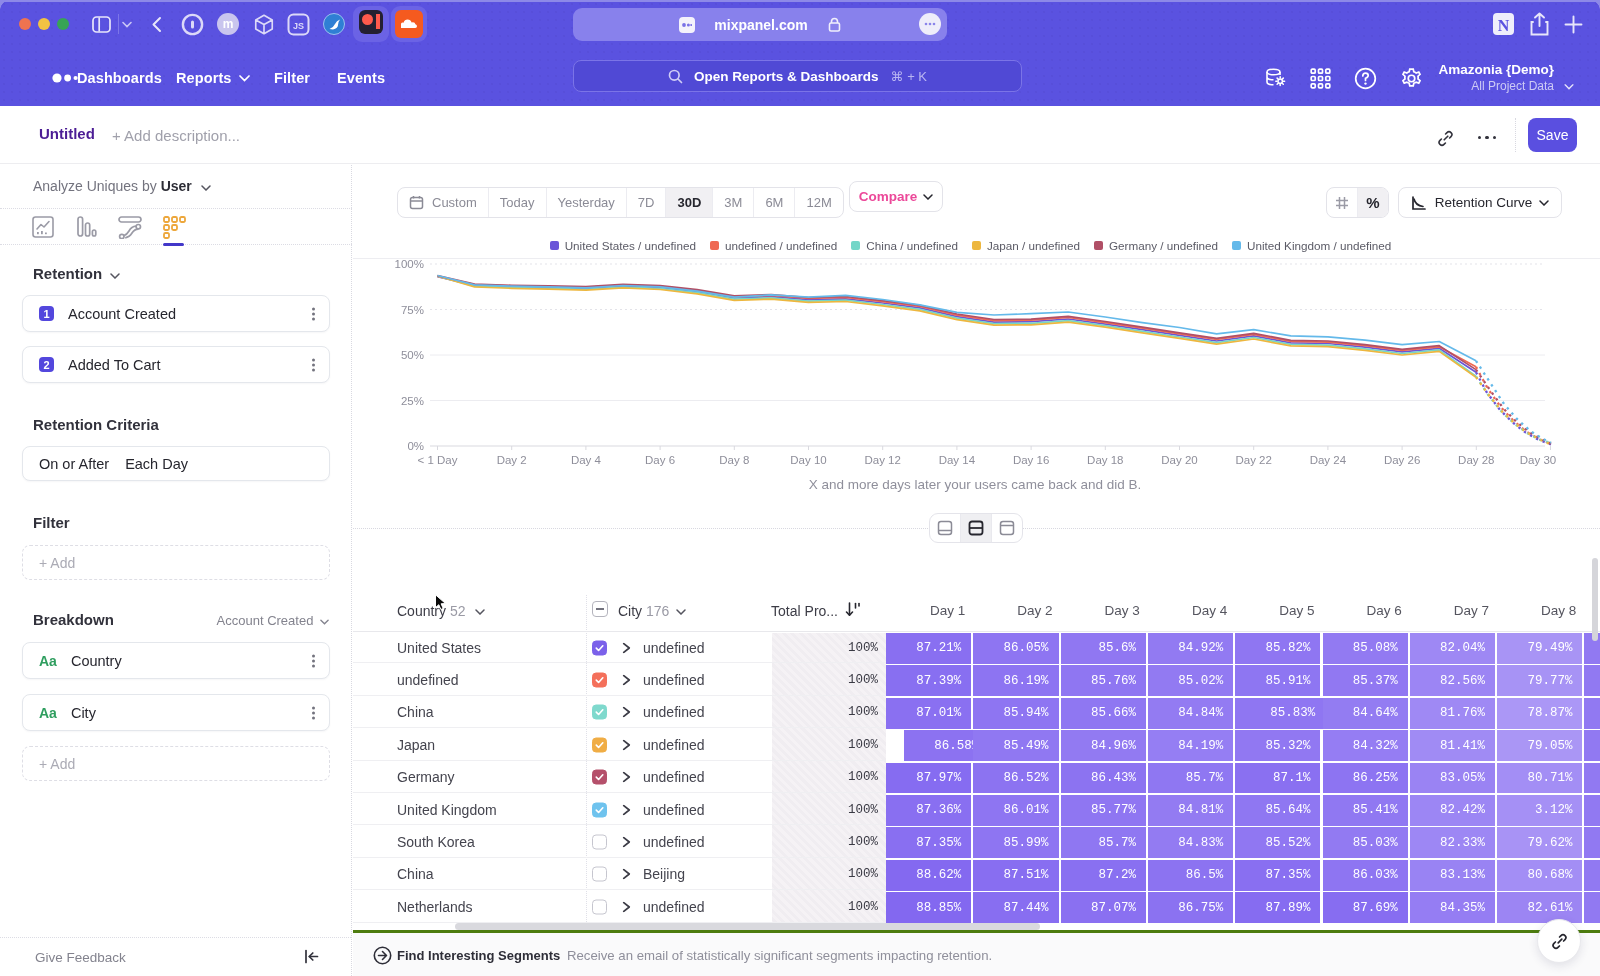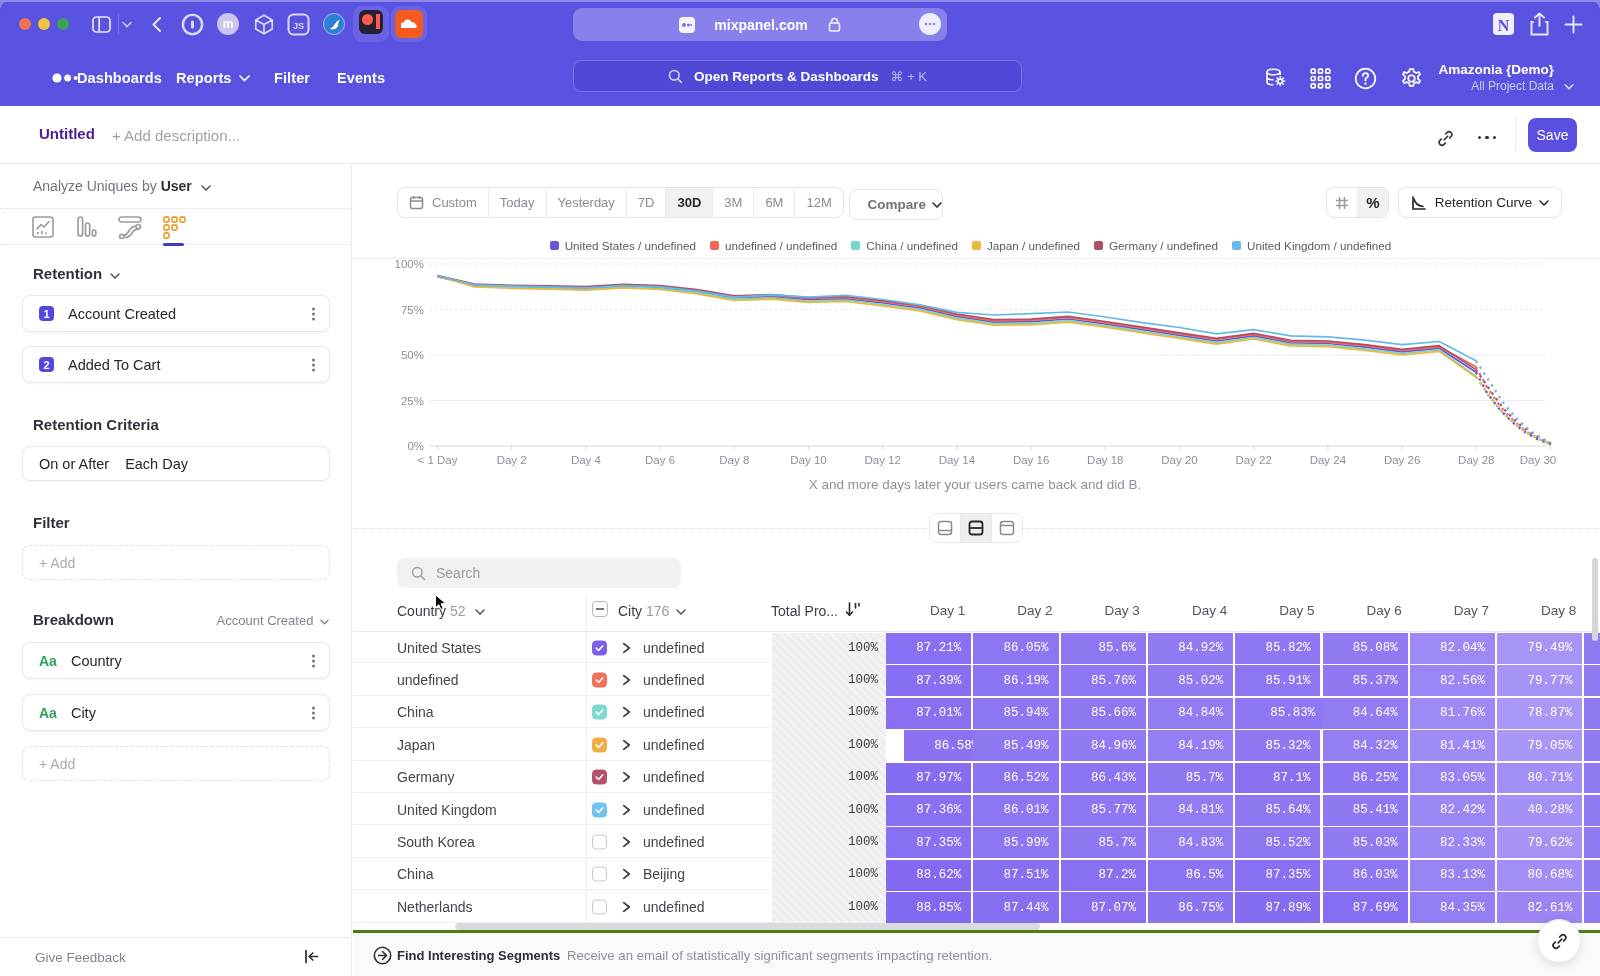--- a/index.html
+++ b/index.html
@@ -421,21 +421,21 @@
             <line x1="10.5" y1="1" x2="10.5" y2="3.5" stroke="#8b8b96" stroke-width="1.5"></line>
           </svg>Custom</div>
     <div class="seg">Today</div>
     <div class="seg">Yesterday</div>
     <div class="seg">7D</div>
     <div class="seg active">30D</div>
     <div class="seg">3M</div>
     <div class="seg">6M</div>
     <div class="seg">12M</div>
   </div>
-  <div class="btn" style="left:496px;top:24px;width:94px;justify-content:flex-end;color:#737373;font-weight:600">Compare
+  <div class="btn" style="left:496px;top:16px;width:94px;justify-content:center;color:#ec4899;font-weight:600">Compare
     <svg width="10" height="6" viewBox="0 0 10 6" style="margin-left:6px">
           <path d="M1 1 L5 5 L9 1" stroke="#26262e" stroke-width="1.5" fill="none" stroke-linecap="round"></path>
         </svg>
   </div>
   <div class="btn" style="left:973px;top:22px;width:63px;padding:0;overflow:hidden">
     <div style="flex:1;height:100%;display:flex;align-items:center;justify-content:center;border-right:1px solid #ececf1">
           <svg width="14" height="14" viewBox="0 0 14 14">
             <g stroke="#9b9ba6" stroke-width="1.5">
               <line x1="4.5" y1="1" x2="4.5" y2="13"></line>
               <line x1="9.5" y1="1" x2="9.5" y2="13"></line>
@@ -479,24 +479,20 @@
             <line x1="1.5" y1="8" x2="14.5" y2="8" stroke="#26262e" stroke-width="1.8"></line>
           </svg>
         </div>
     <div class="tg">
           <svg width="16" height="16" viewBox="0 0 16 16">
             <rect x="1.5" y="1.5" width="13" height="13" rx="2.5" fill="none" stroke="#8b8b96" stroke-width="1.5"></rect>
             <line x1="1.5" y1="5.5" x2="14.5" y2="5.5" stroke="#8b8b96" stroke-width="1.5"></line>
           </svg>
         </div>
   </div>
-  <div id="searchbox"><svg width="15" height="15" viewBox="0 0 15 15" style="margin-left:14px;margin-right:10px">
-          <circle cx="6.3" cy="6.3" r="4.8" fill="none" stroke="#9a9aa5" stroke-width="1.5"></circle>
-          <line x1="10" y1="10" x2="13.5" y2="13.5" stroke="#9a9aa5" stroke-width="1.5" stroke-linecap="round"></line>
-        </svg>Search</div>
   <div style="position:absolute;left:232.5px;top:430px;height:331px;border-left:1px dotted #e0e0e8"></div>
       <div id="thead">
     <span style="position:absolute;left:44px;top:8px;color:#3c3c46">Country <span style="color:#9a9aa5">52</span></span>
     <svg style="position:absolute;left:122px;top:14px" width="10" height="6" viewBox="0 0 10 6">
           <path d="M1 1 L5 5 L9 1" stroke="#55555f" stroke-width="1.5" fill="none" stroke-linecap="round"></path>
         </svg>
     <span class="cbh" style="position:absolute;left:239px;top:6px;width:16px;height:16px;border:1.5px solid #b4b4bd;border-radius:4px"></span>
     <span style="position:absolute;left:243px;top:13px;width:8px;height:2px;background:#73737e"></span>
     <span style="position:absolute;left:265px;top:8px;color:#3c3c46">City <span style="color:#9a9aa5">176</span></span>
     <svg style="position:absolute;left:323px;top:14px" width="10" height="6" viewBox="0 0 10 6">
@@ -646,21 +642,21 @@
           <span class="ccity">undefined</span>
           <span class="tot">100%</span>
         </div>
 <div class="pc" style="left:886.0px;top:795.0px;width:85.3px;height:30.8px;background:rgb(137,111,241)">87.36%</div>
 <div class="pc" style="left:973.3px;top:795.0px;width:85.3px;height:30.8px;background:rgb(142,117,242)">86.01%</div>
 <div class="pc" style="left:1060.6px;top:795.0px;width:85.3px;height:30.8px;background:rgb(143,118,242)">85.77%</div>
 <div class="pc" style="left:1147.9px;top:795.0px;width:85.3px;height:30.8px;background:rgb(147,123,242)">84.81%</div>
 <div class="pc" style="left:1235.2px;top:795.0px;width:85.3px;height:30.8px;background:rgb(143,119,242)">85.64%</div>
 <div class="pc" style="left:1322.5px;top:795.0px;width:85.3px;height:30.8px;background:rgb(144,120,242)">85.41%</div>
 <div class="pc" style="left:1409.8px;top:795.0px;width:85.3px;height:30.8px;background:rgb(156,134,244)">82.42%</div>
-<div class="pc" style="left:1497.1px;top:795.0px;width:85.3px;height:30.8px;background:rgb(165,144,245)">40.28%</div>
+<div class="pc" style="left:1497.1px;top:795.0px;width:85.3px;height:30.8px;background:rgb(165,144,245)">3.12%</div>
 <div class="pc" style="left:1584.4px;top:795.0px;width:15.6px;height:30.8px;background:#9179f2"></div>
 <div class="trow" style="top:827.4px;height:30.4px">
           <span class="cname">South Korea</span>
           <span class="cb" style="background:#fff;border-color:#c6c6cf"></span>
           <svg class="chev" width="9" height="11" viewBox="0 0 8 10">
             <path d="M1.5 1 L6.5 5 L1.5 9" stroke="#3c3c46" stroke-width="1.6" fill="none" stroke-linecap="round" stroke-linejoin="round"></path>
           </svg>
           <span class="ccity">undefined</span>
           <span class="tot">100%</span>
         </div>

